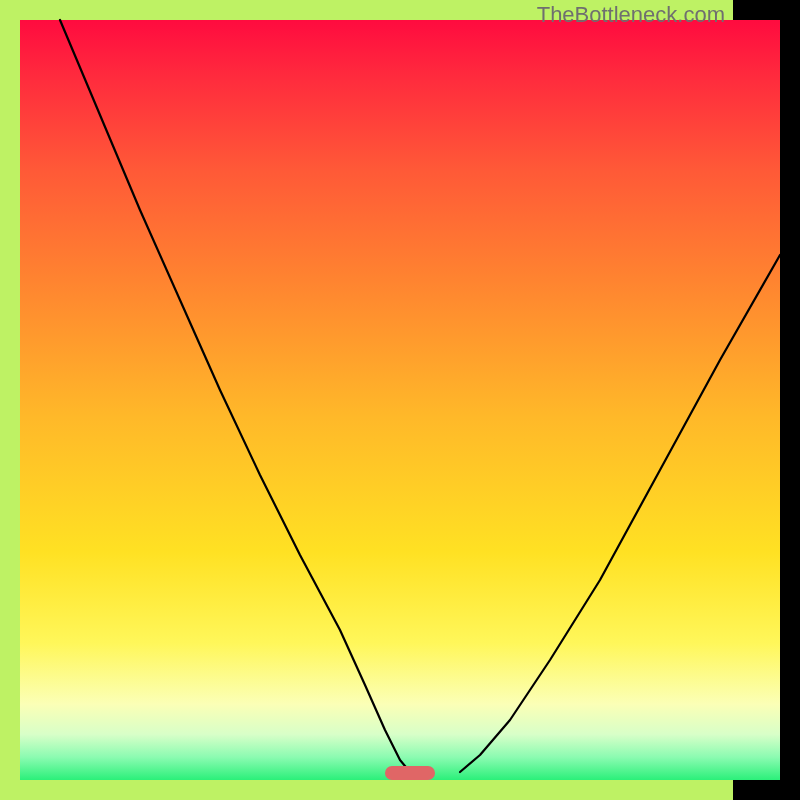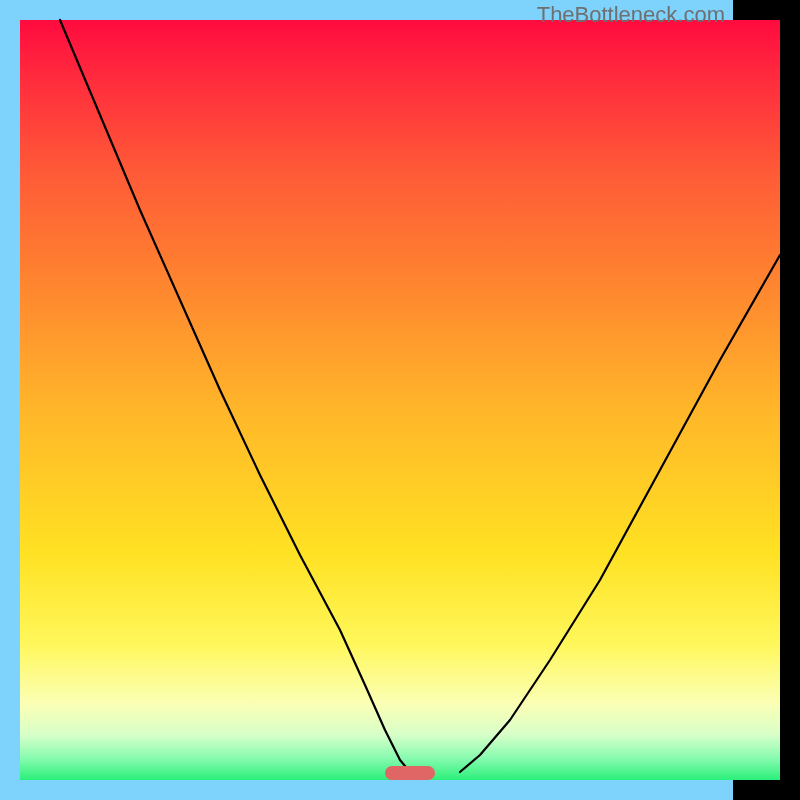--- a/index.html
+++ b/index.html
@@ -8,21 +8,21 @@
     width: 800px;
     height: 800px;
     background: #000;
     font-family: Arial, Helvetica, sans-serif;
     overflow: hidden;
   }
   .frame {
     position: relative;
     width: 733px;
     height: 800px;
-    background: #7dd3fc;
+    background: #bef264;
   }
   .watermark {
     position: absolute;
     top: 2px;
     right: 8px;
     color: #6f6f6f;
     font-size: 22px;
     font-weight: 500;
     letter-spacing: 0px;
     z-index: 50;

